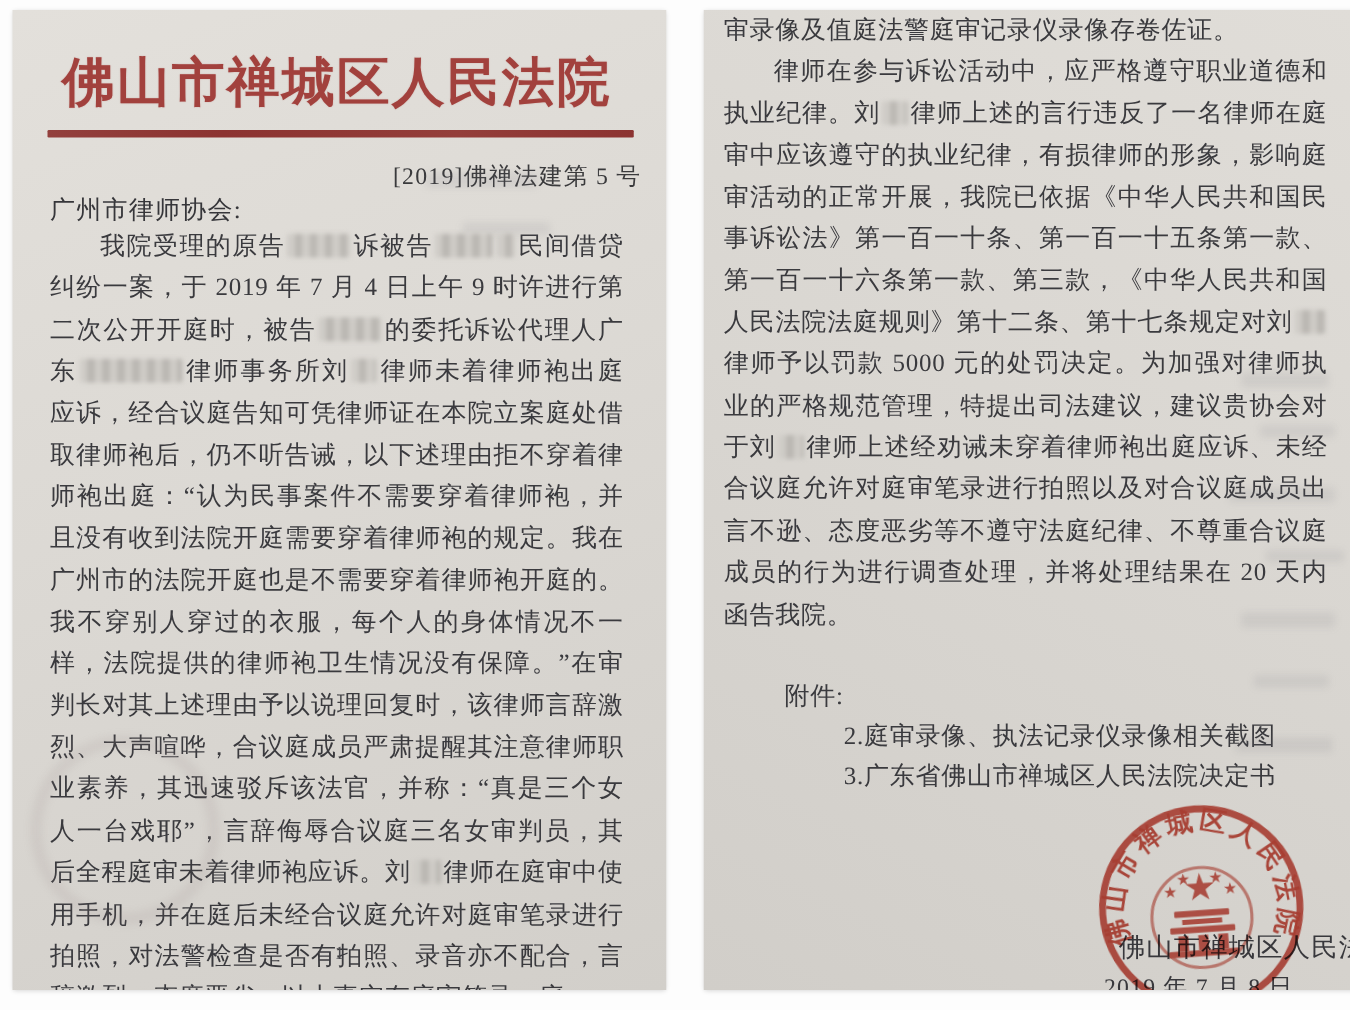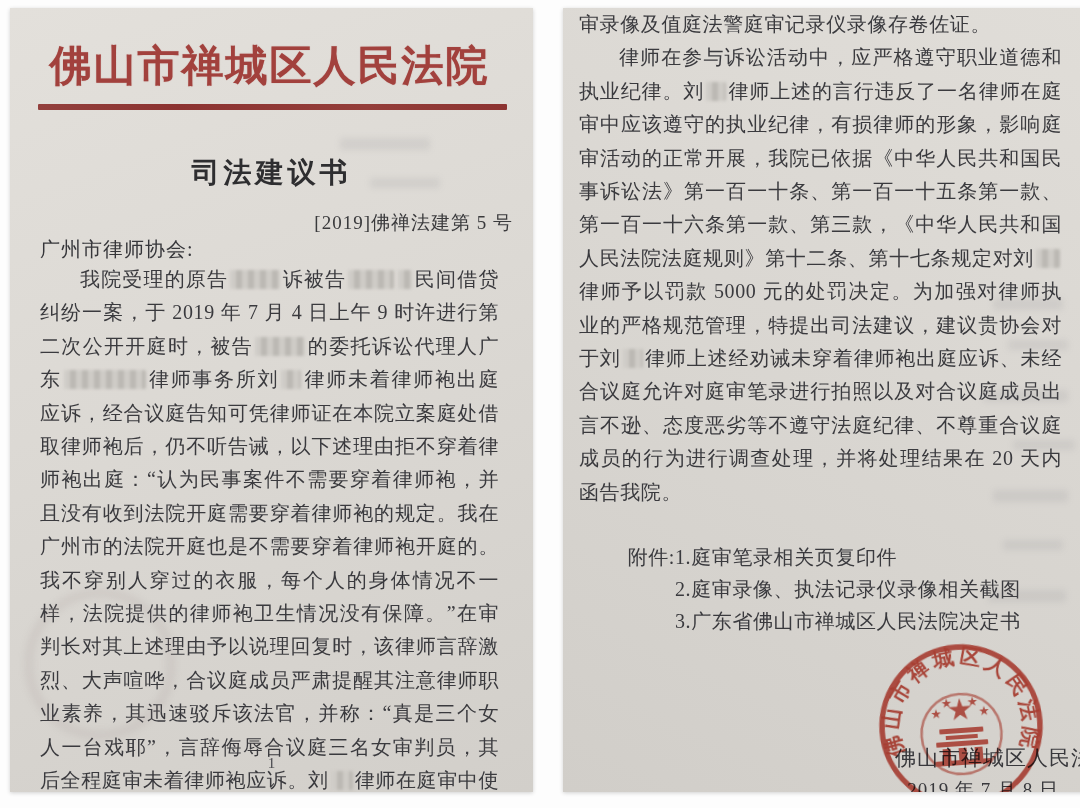--- a/index.html
+++ b/index.html
@@ -101,21 +101,21 @@
   .att-item{padding-left:56px;}
   
   .signature{
     position:absolute;left:332px;top:736px;width:200px;
     text-align:center;
     font-size:21px;color:#38383c;letter-spacing:1px;
     z-index:1;white-space:nowrap;
   }
   .date{
     position:absolute;left:296px;top:769px;width:200px;
-    text-align:right;
+    text-align:center;
     font-size:19px;color:#38383c;letter-spacing:1px;
     z-index:1;white-space:nowrap;
   }
   .seal-wrap{
     position:absolute;left:311px;top:631px;width:174px;height:174px;
     z-index:2;
     mix-blend-mode:multiply;
     opacity:0.92;
     filter:blur(0.4px);
     transform:rotate(-4deg);
@@ -139,21 +139,20 @@
 
 <div class="photo">
 
   <div class="page page-left">
     <div class="ghost-circle"></div>
     <div class="smudge" style="left:330px;top:130px;width:90px;height:12px"></div>
     <div class="smudge" style="left:360px;top:170px;width:70px;height:10px"></div>
 
     <div class="court-name">佛山市禅城区人民法院</div>
     <div class="red-rule"></div>
-    <div class="doc-title">司法建议书</div>
     <div class="doc-number">[2019]佛禅法建第 5 号</div>
 
     <div class="content-1">
       <div class="recipient">广州市律师协会:</div>
       <p class="body indent">我院受理的原告<span class="redact" style="width: 50px;"></span>诉被告<span class="redact" style="width: 46px;"></span><span class="redact" style="width: 14px;"></span>民间借贷纠纷一案，于 2019 年 7 月 4 日上午 9 时许进行第二次公开开庭时，被告<span class="redact" style="width: 50px;"></span>的委托诉讼代理人广东<span class="redact" style="width: 82px;"></span>律师事务所刘<span class="redact" style="width: 20px;"></span>律师未着律师袍出庭应诉，经合议庭告知可凭律师证在本院立案庭处借取律师袍后，仍不听告诫，以下述理由拒不穿着律师袍出庭：“认为民事案件不需要穿着律师袍，并且没有收到法院开庭需要穿着律师袍的规定。我在广州市的法院开庭也是不需要穿着律师袍开庭的。我不穿别人穿过的衣服，每个人的身体情况不一样，法院提供的律师袍卫生情况没有保障。”在审判长对其上述理由予以说理回复时，该律师言辞激烈、大声喧哗，合议庭成员严肃提醒其注意律师职业素养，其迅速驳斥该法官，并称：“真是三个女人一台戏耶”，言辞侮辱合议庭三名女审判员，其后全程庭审未着律师袍应诉。刘<span class="redact" style="width: 22px;"></span>律师在庭审中使用手机，并在庭后未经合议庭允许对庭审笔录进行拍照，对法警检查是否有拍照、录音亦不配合，言辞激烈、态度恶劣。以上事实有庭审笔录、庭</p>
     </div>
 
     <div class="page-num">1</div>
   </div>
 
@@ -166,21 +165,20 @@
     <div class="smudge" style="left:440px;top:532px;width:60px;height:10px"></div>
     <div class="smudge" style="left:425px;top:582px;width:78px;height:12px"></div>
 
     <div class="content-2">
       <p class="body p2-first">审录像及值庭法警庭审记录仪录像存卷佐证。</p>
       <p class="body indent">律师在参与诉讼活动中，应严格遵守职业道德和执业纪律。刘<span class="redact" style="width: 20px;"></span>律师上述的言行违反了一名律师在庭审中应该遵守的执业纪律，有损律师的形象，影响庭审活动的正常开展，我院已依据《中华人民共和国民事诉讼法》第一百一十条、第一百一十五条第一款、第一百一十六条第一款、第三款，《中华人民共和国人民法院法庭规则》第十二条、第十七条规定对刘<span class="redact" style="width: 24px;"></span>律师予以罚款 5000 元的处罚决定。为加强对律师执业的严格规范管理，特提出司法建议，建议贵协会对于刘<span class="redact" style="width: 20px;"></span>律师上述经劝诫未穿着律师袍出庭应诉、未经合议庭允许对庭审笔录进行拍照以及对合议庭成员出言不逊、态度恶劣等不遵守法庭纪律、不尊重合议庭成员的行为进行调查处理，并将处理结果在 20 天内函告我院。</p>
 
       <div class="attachments">
         <div class="att-first">
           <span class="att-label">附件:</span>
-          <span>1.庭审笔录相关页复印件</span>
         </div>
         <div class="att-item">2.庭审录像、执法记录仪录像相关截图</div>
         <div class="att-item">3.广东省佛山市禅城区人民法院决定书</div>
       </div>
     </div>
 
     <div class="signature">佛山市禅城区人民法院</div>
     <div class="date">2019 年 7 月 8 日</div>
 
     <div class="seal-wrap">

